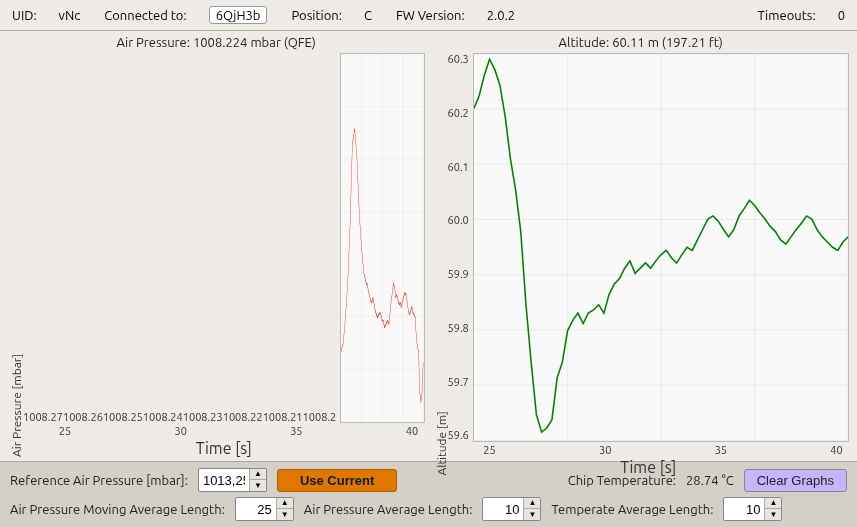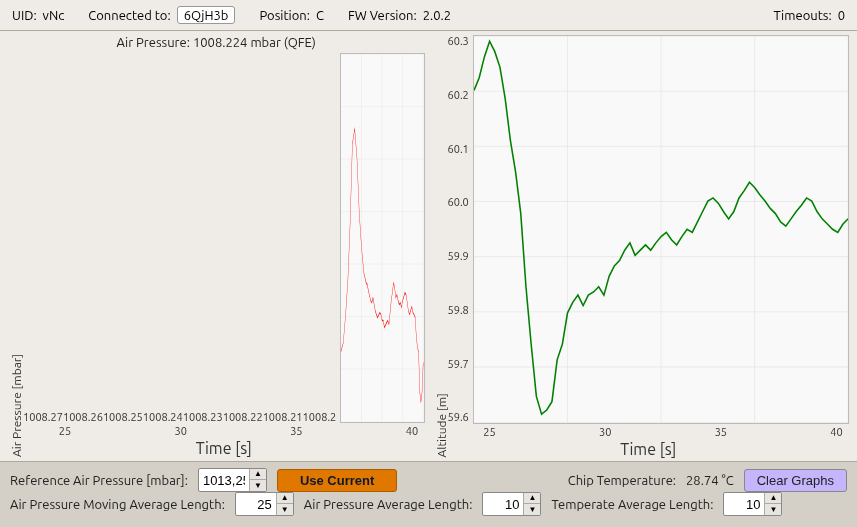--- a/index.html
+++ b/index.html
@@ -16,21 +16,21 @@
       border-bottom: 1px solid #b0a898;
       padding: 6px 12px;
       display: flex;
       align-items: center;
       gap: 24px;
       font-size: 13px;
     }
     .top-bar-item {
       display: flex;
       align-items: center;
-      gap: 6px;
+      gap: 22px;
     }
     .top-bar-value {
       background: #fff;
       border: 1px solid #999;
       border-radius: 3px;
       padding: 1px 6px;
       font-size: 13px;
     }
     .graphs-area {
       display: flex;
@@ -82,20 +82,21 @@
       font-size: 16px;
       color: #333;
       margin-top: 2px;
     }
     .bottom-controls {
       background: #d4d0c8;
       border-top: 1px solid #b0a898;
       padding: 6px 10px;
       display: flex;
       flex-direction: column;
+      gap: 5px;
     }
     .control-row {
       display: flex;
       align-items: center;
       gap: 10px;
     }
     .control-label {
       font-size: 13px;
       color: #222;
       white-space: nowrap;
@@ -292,20 +293,21 @@
             <span style="transform:translateX(-50%);display:inline-block;">35</span>
             <span style="transform:translateX(-50%);display:inline-block;">40</span>
           </div>
         </div>
         <div class="x-axis-label">Time [s]</div>
       </div>
     </div>
   </div>
 
   <div class="graph-container">
+    <div class="graph-title">Altitude: 60.11 m (197.21 ft)</div>
     <div class="graph-wrap">
       <div class="y-axis-label">Altitude [m]</div>
       <div class="graph-inner">
         <div style="display:flex;flex:1;">
 
           <div style="display:flex;flex-direction:column;justify-content:space-between;align-items:flex-end;padding-right:4px;font-size:11px;color:#333;">
             <span>60.3</span>
             <span>60.2</span>
             <span>60.1</span>
             <span>60.0</span>

